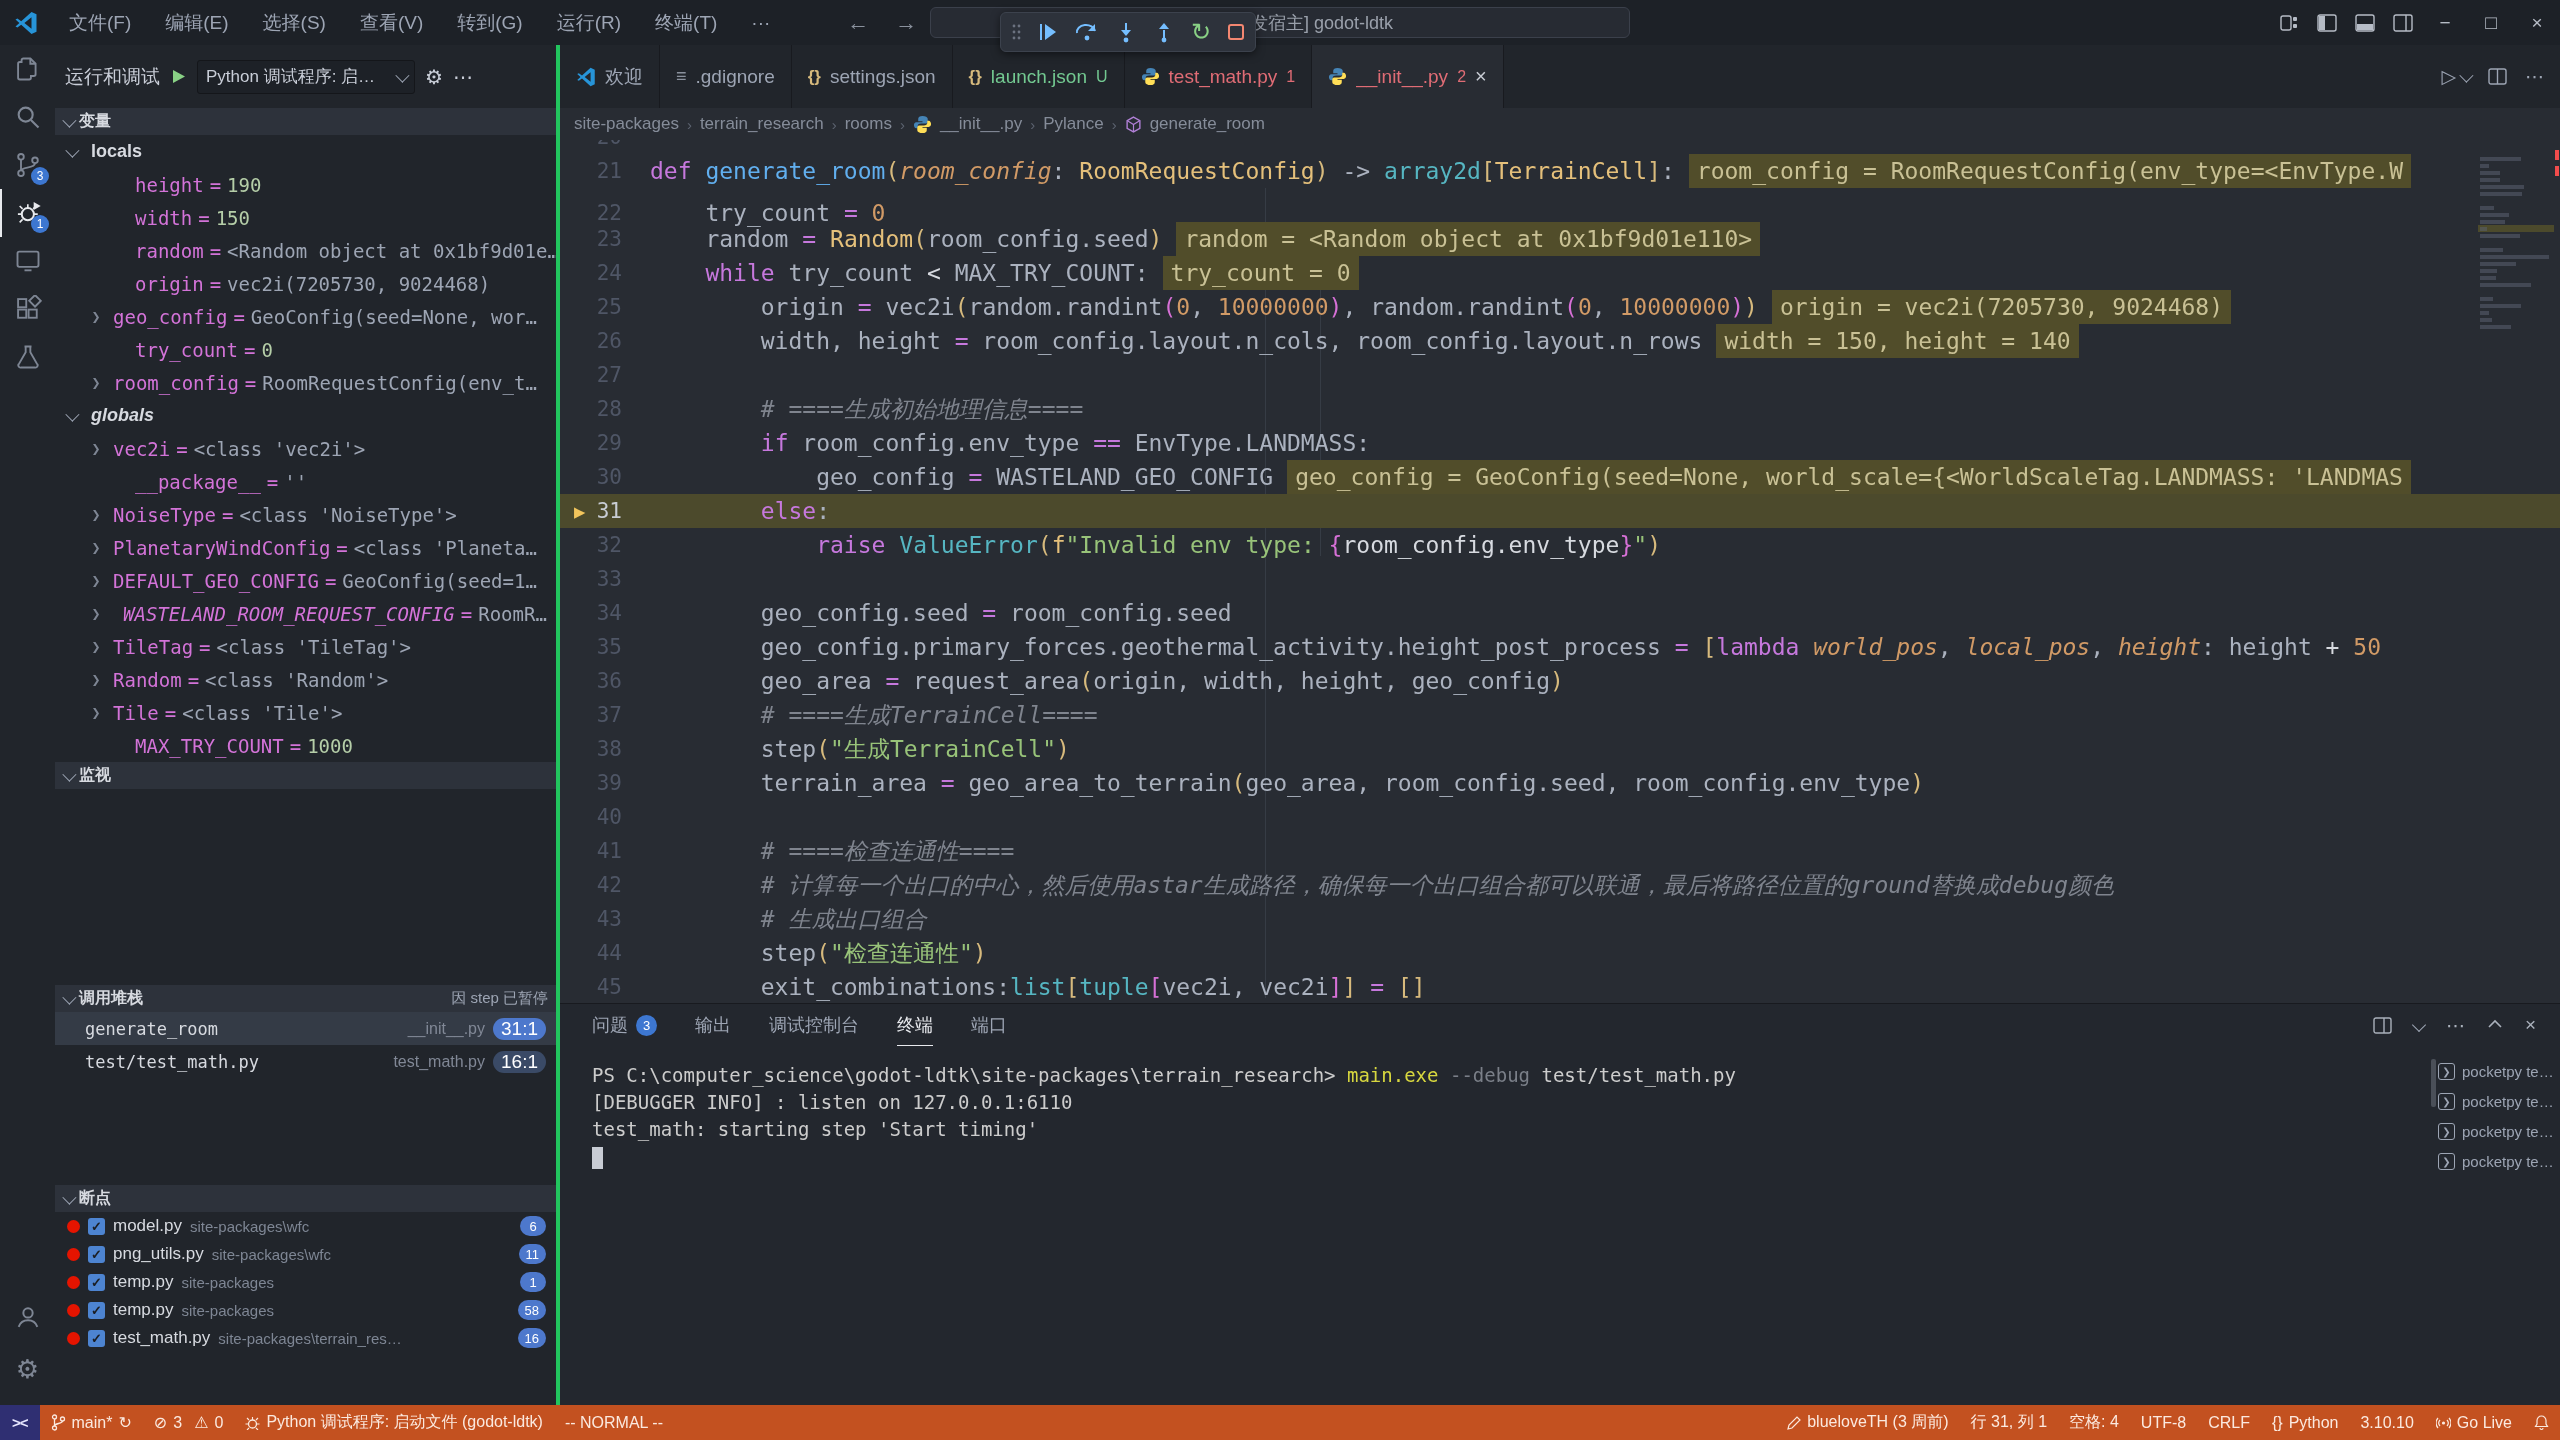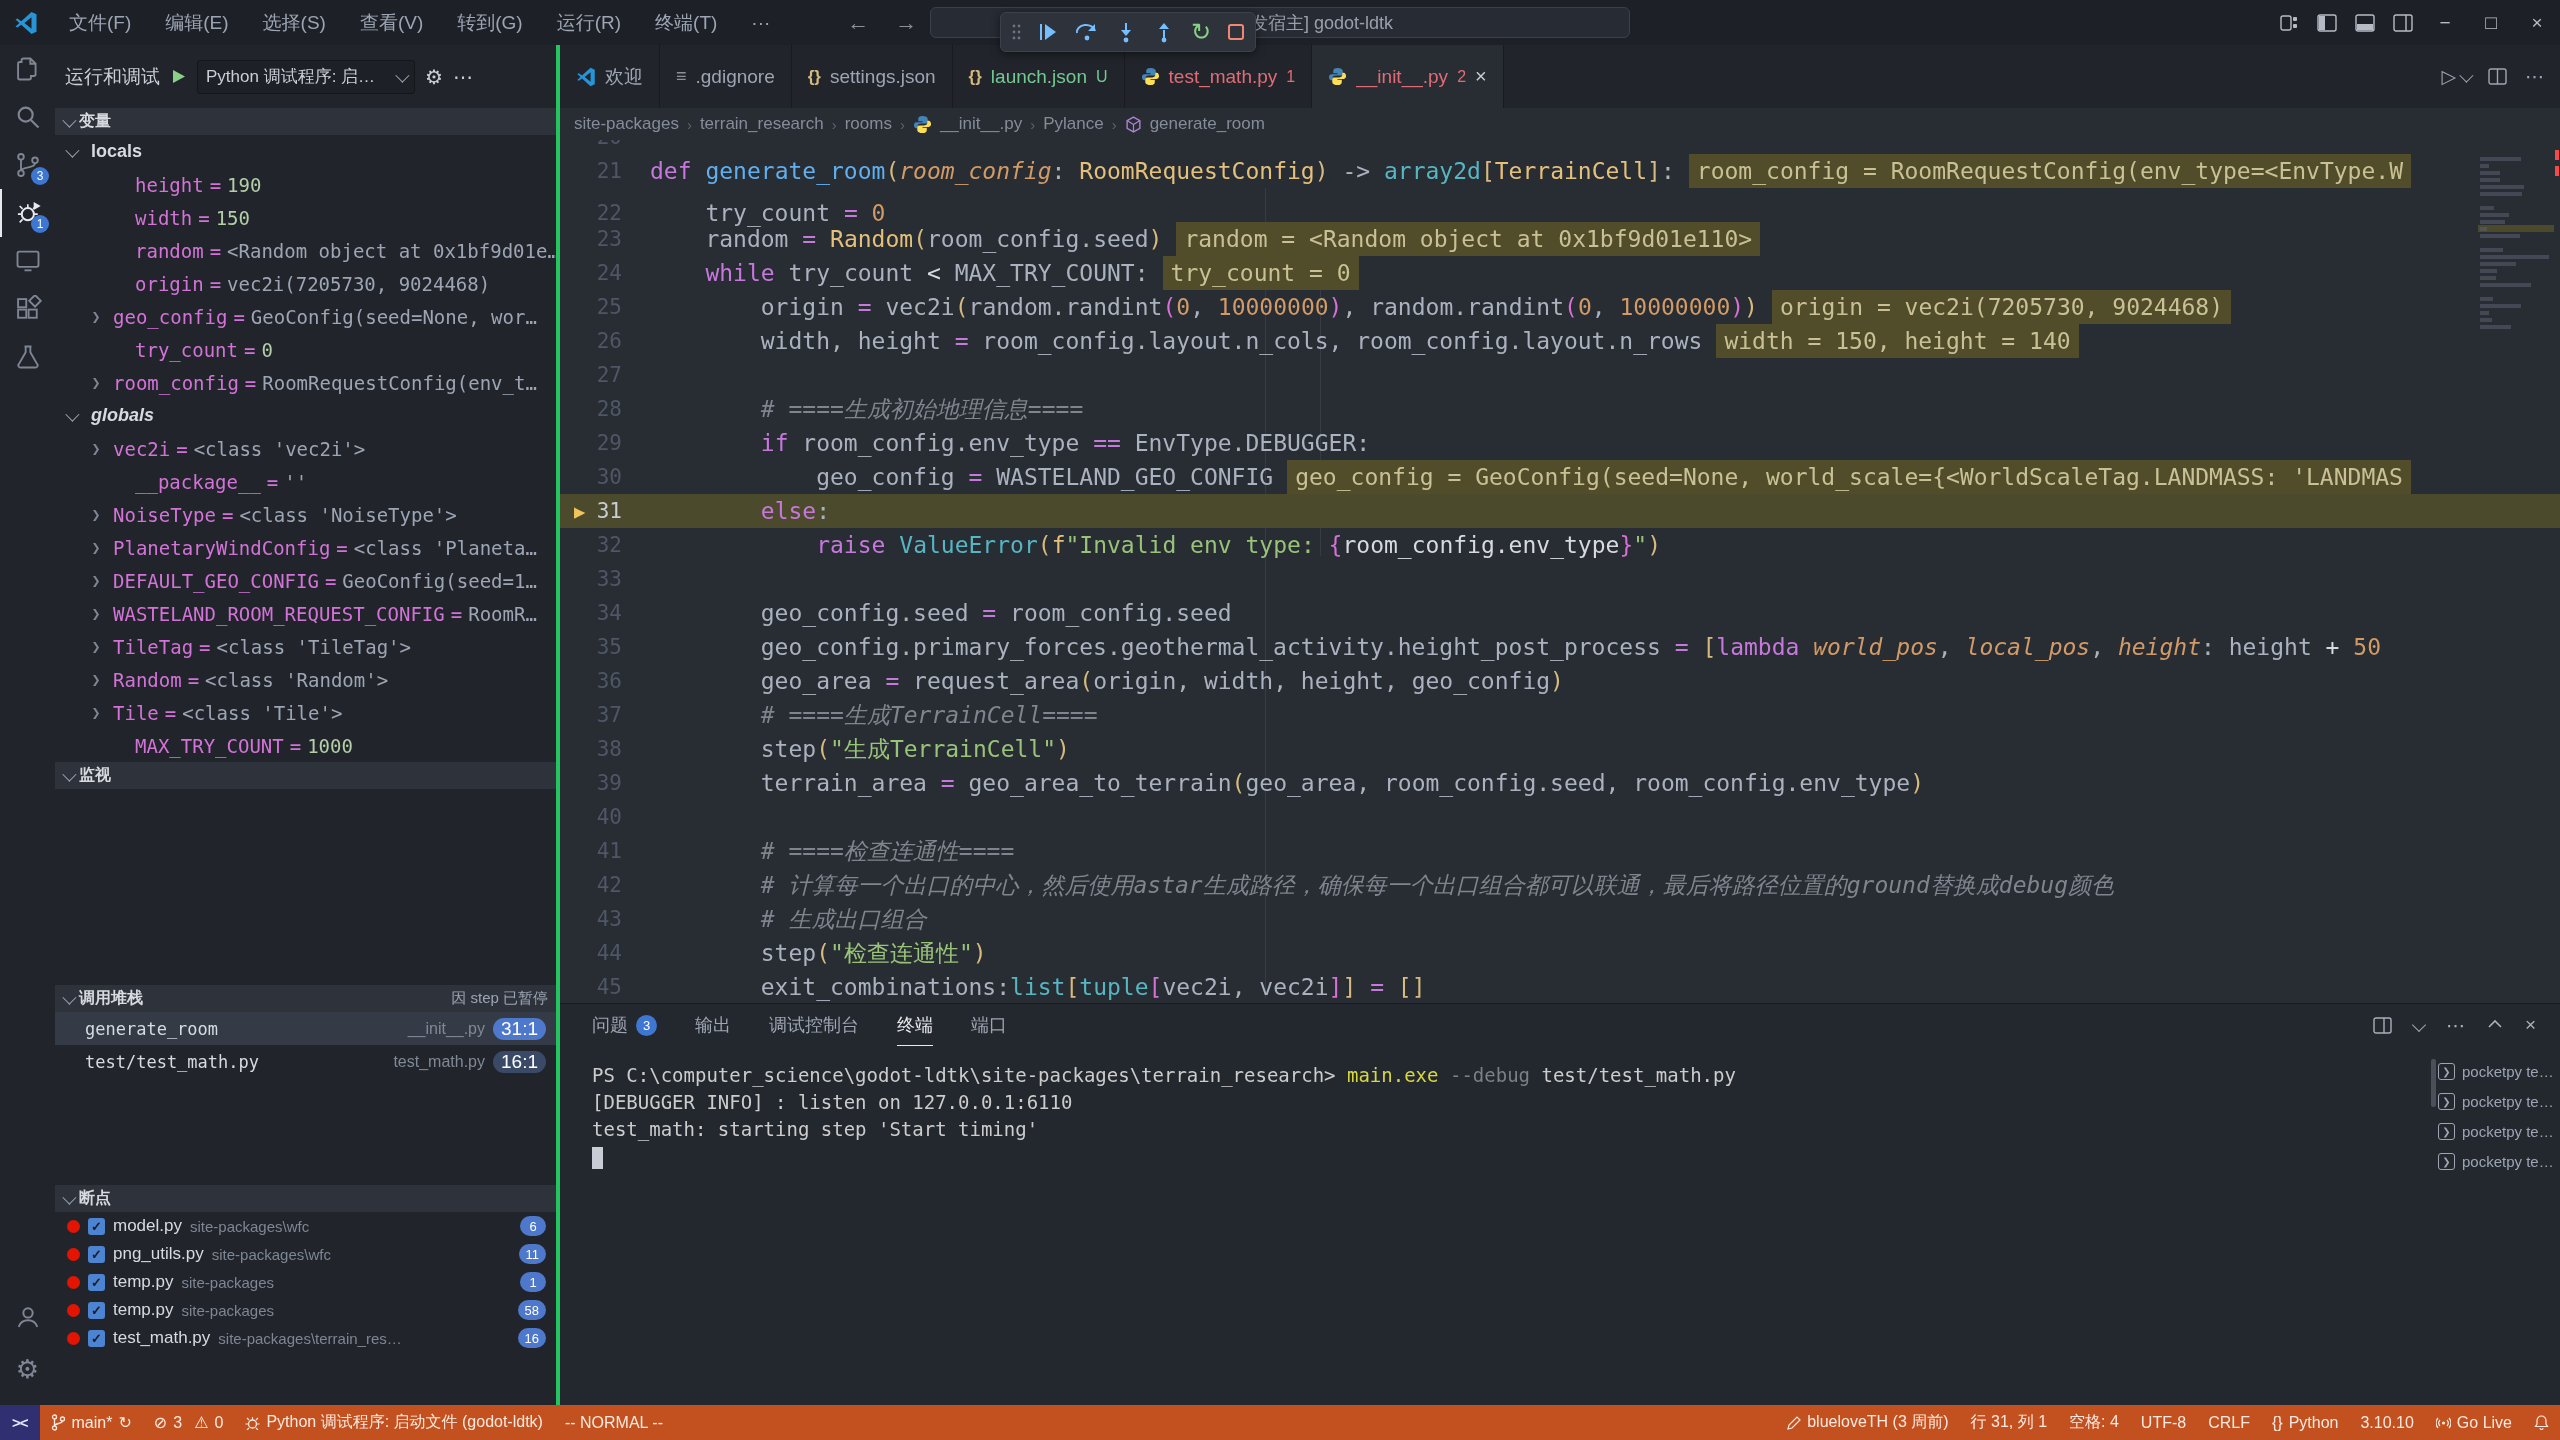--- a/index.html
+++ b/index.html
@@ -389,21 +389,21 @@
           <span class="val-obj">&lt;class 'Planeta…</span>
         </div>
         <div class="var-row">
           <span class="tw" style="margin-left: 30px;">❯</span>
           <span class="var-name" style="margin-left: 6px;">DEFAULT_GEO_CONFIG</span>
           <span class="var-eq">=</span>
           <span class="val-obj">GeoConfig(seed=1…</span>
         </div>
         <div class="var-row">
           <span class="tw" style="margin-left: 30px;">❯</span>
-          <span class="var-name" style="margin-left: 6px;">WASTELAND_ROOM_REQUEST_CONFIG</span>
+          <span class="var-name" style="margin-left: 16px; font-style: italic;">WASTELAND_ROOM_REQUEST_CONFIG</span>
           <span class="var-eq">=</span>
           <span class="val-obj">RoomR…</span>
         </div>
         <div class="var-row">
           <span class="tw" style="margin-left: 30px;">❯</span>
           <span class="var-name" style="margin-left: 6px;">TileTag</span>
           <span class="var-eq">=</span>
           <span class="val-obj">&lt;class 'TileTag'&gt;</span>
         </div>
         <div class="var-row">
@@ -585,21 +585,21 @@
       <div id="code-lines">
           <div class="code-line" style="top: -20px;"><span class="gutter-num">20</span><span class="code-text"></span></div>
           <div class="code-line" style="top: 14px;"><span class="gutter-num">21</span><span class="code-text"><span class="tok-kw">def </span><span class="tok-fn">generate_room</span><span class="tok-p1">(</span><span class="tok-prm">room_config</span><span class="tok-txt">: </span><span class="tok-cls">RoomRequestConfig</span><span class="tok-p1">)</span><span class="tok-txt"> -&gt; </span><span class="tok-teal">array2d</span><span class="tok-p1">[</span><span class="tok-cls">TerrainCell</span><span class="tok-p1">]</span><span class="tok-txt">:</span><span class="chip">room_config = RoomRequestConfig(env_type=&lt;EnvType.W</span></span></div>
           <div class="code-line" style="top: 56px;"><span class="gutter-num">22</span><span class="code-text"><span class="tok-txt">    try_count </span><span class="tok-op">=</span><span class="tok-txt"> </span><span class="tok-num">0</span></span></div>
           <div class="code-line" style="top: 82px;"><span class="gutter-num">23</span><span class="code-text"><span class="tok-txt">    random </span><span class="tok-op">=</span><span class="tok-txt"> </span><span class="tok-cls">Random</span><span class="tok-p1">(</span><span class="tok-txt">room_config.seed</span><span class="tok-p1">)</span><span class="chip">random = &lt;Random object at 0x1bf9d01e110&gt;</span></span></div>
           <div class="code-line" style="top: 116px;"><span class="gutter-num">24</span><span class="code-text"><span class="tok-txt">    </span><span class="tok-kw">while</span><span class="tok-txt"> try_count </span><span class="tok-wht">&lt;</span><span class="tok-txt"> MAX_TRY_COUNT:</span><span class="chip">try_count = 0</span></span></div>
           <div class="code-line" style="top: 150px;"><span class="gutter-num">25</span><span class="code-text"><span class="tok-txt">        origin </span><span class="tok-op">=</span><span class="tok-txt"> vec2i</span><span class="tok-p1">(</span><span class="tok-txt">random.randint</span><span class="tok-p2">(</span><span class="tok-num">0</span><span class="tok-txt">, </span><span class="tok-num">10000000</span><span class="tok-p2">)</span><span class="tok-txt">, random.randint</span><span class="tok-p2">(</span><span class="tok-num">0</span><span class="tok-txt">, </span><span class="tok-num">10000000</span><span class="tok-p2">)</span><span class="tok-p1">)</span><span class="chip">origin = vec2i(7205730, 9024468)</span></span></div>
           <div class="code-line" style="top: 184px;"><span class="gutter-num">26</span><span class="code-text"><span class="tok-txt">        width, height </span><span class="tok-op">=</span><span class="tok-txt"> room_config.layout.n_cols, room_config.layout.n_rows</span><span class="chip">width = 150, height = 140</span></span></div>
           <div class="code-line" style="top: 218px;"><span class="gutter-num">27</span><span class="code-text"></span></div>
           <div class="code-line" style="top: 252px;"><span class="gutter-num">28</span><span class="code-text"><span class="tok-com">        # ====生成初始地理信息====</span></span></div>
-          <div class="code-line" style="top: 286px;"><span class="gutter-num">29</span><span class="code-text"><span class="tok-txt">        </span><span class="tok-kw">if</span><span class="tok-txt"> room_config.env_type </span><span class="tok-op">==</span><span class="tok-txt"> EnvType.DEBUGGER:</span></span></div>
+          <div class="code-line" style="top: 286px;"><span class="gutter-num">29</span><span class="code-text"><span class="tok-txt">        </span><span class="tok-kw">if</span><span class="tok-txt"> room_config.env_type </span><span class="tok-op">==</span><span class="tok-txt"> EnvType.LANDMASS:</span></span></div>
           <div class="code-line" style="top: 320px;"><span class="gutter-num">30</span><span class="code-text"><span class="tok-txt">            geo_config </span><span class="tok-op">=</span><span class="tok-txt"> WASTELAND_GEO_CONFIG</span><span class="chip">geo_config = GeoConfig(seed=None, world_scale={&lt;WorldScaleTag.LANDMASS: 'LANDMAS</span></span></div>
           <div class="code-line cur" style="top: 354px;"><span class="gutter-num">31</span><span class="cur-arrow">▶</span><span class="code-text"><span class="tok-txt">        </span><span class="tok-kw">else</span><span class="tok-txt">:</span></span></div>
           <div class="code-line" style="top: 388px;"><span class="gutter-num">32</span><span class="code-text"><span class="tok-txt">            </span><span class="tok-kw">raise</span><span class="tok-txt"> </span><span class="tok-teal">ValueError</span><span class="tok-p1">(</span><span class="tok-cls">f</span><span class="tok-str">"Invalid env type: </span><span class="tok-p2">{</span><span class="tok-wht">room_config.env_type</span><span class="tok-p2">}</span><span class="tok-str">"</span><span class="tok-p1">)</span></span></div>
           <div class="code-line" style="top: 422px;"><span class="gutter-num">33</span><span class="code-text"></span></div>
           <div class="code-line" style="top: 456px;"><span class="gutter-num">34</span><span class="code-text"><span class="tok-txt">        geo_config.seed </span><span class="tok-op">=</span><span class="tok-txt"> room_config.seed</span></span></div>
           <div class="code-line" style="top: 490px;"><span class="gutter-num">35</span><span class="code-text"><span class="tok-txt">        geo_config.primary_forces.geothermal_activity.height_post_process </span><span class="tok-op">=</span><span class="tok-txt"> </span><span class="tok-p1">[</span><span class="tok-kw">lambda</span><span class="tok-txt"> </span><span class="tok-prm">world_pos</span><span class="tok-txt">, </span><span class="tok-prm">local_pos</span><span class="tok-txt">, </span><span class="tok-prm">height</span><span class="tok-txt">: height </span><span class="tok-wht">+</span><span class="tok-txt"> </span><span class="tok-num">50</span></span></div>
           <div class="code-line" style="top: 524px;"><span class="gutter-num">36</span><span class="code-text"><span class="tok-txt">        geo_area </span><span class="tok-op">=</span><span class="tok-txt"> request_area</span><span class="tok-p1">(</span><span class="tok-txt">origin, width, height, geo_config</span><span class="tok-p1">)</span></span></div>
           <div class="code-line" style="top: 558px;"><span class="gutter-num">37</span><span class="code-text"><span class="tok-com">        # ====生成TerrainCell====</span></span></div>
           <div class="code-line" style="top: 592px;"><span class="gutter-num">38</span><span class="code-text"><span class="tok-txt">        step</span><span class="tok-p1">(</span><span class="tok-str">"生成TerrainCell"</span><span class="tok-p1">)</span></span></div>
           <div class="code-line" style="top: 626px;"><span class="gutter-num">39</span><span class="code-text"><span class="tok-txt">        terrain_area </span><span class="tok-op">=</span><span class="tok-txt"> geo_area_to_terrain</span><span class="tok-p1">(</span><span class="tok-txt">geo_area, room_config.seed, room_config.env_type</span><span class="tok-p1">)</span></span></div>

